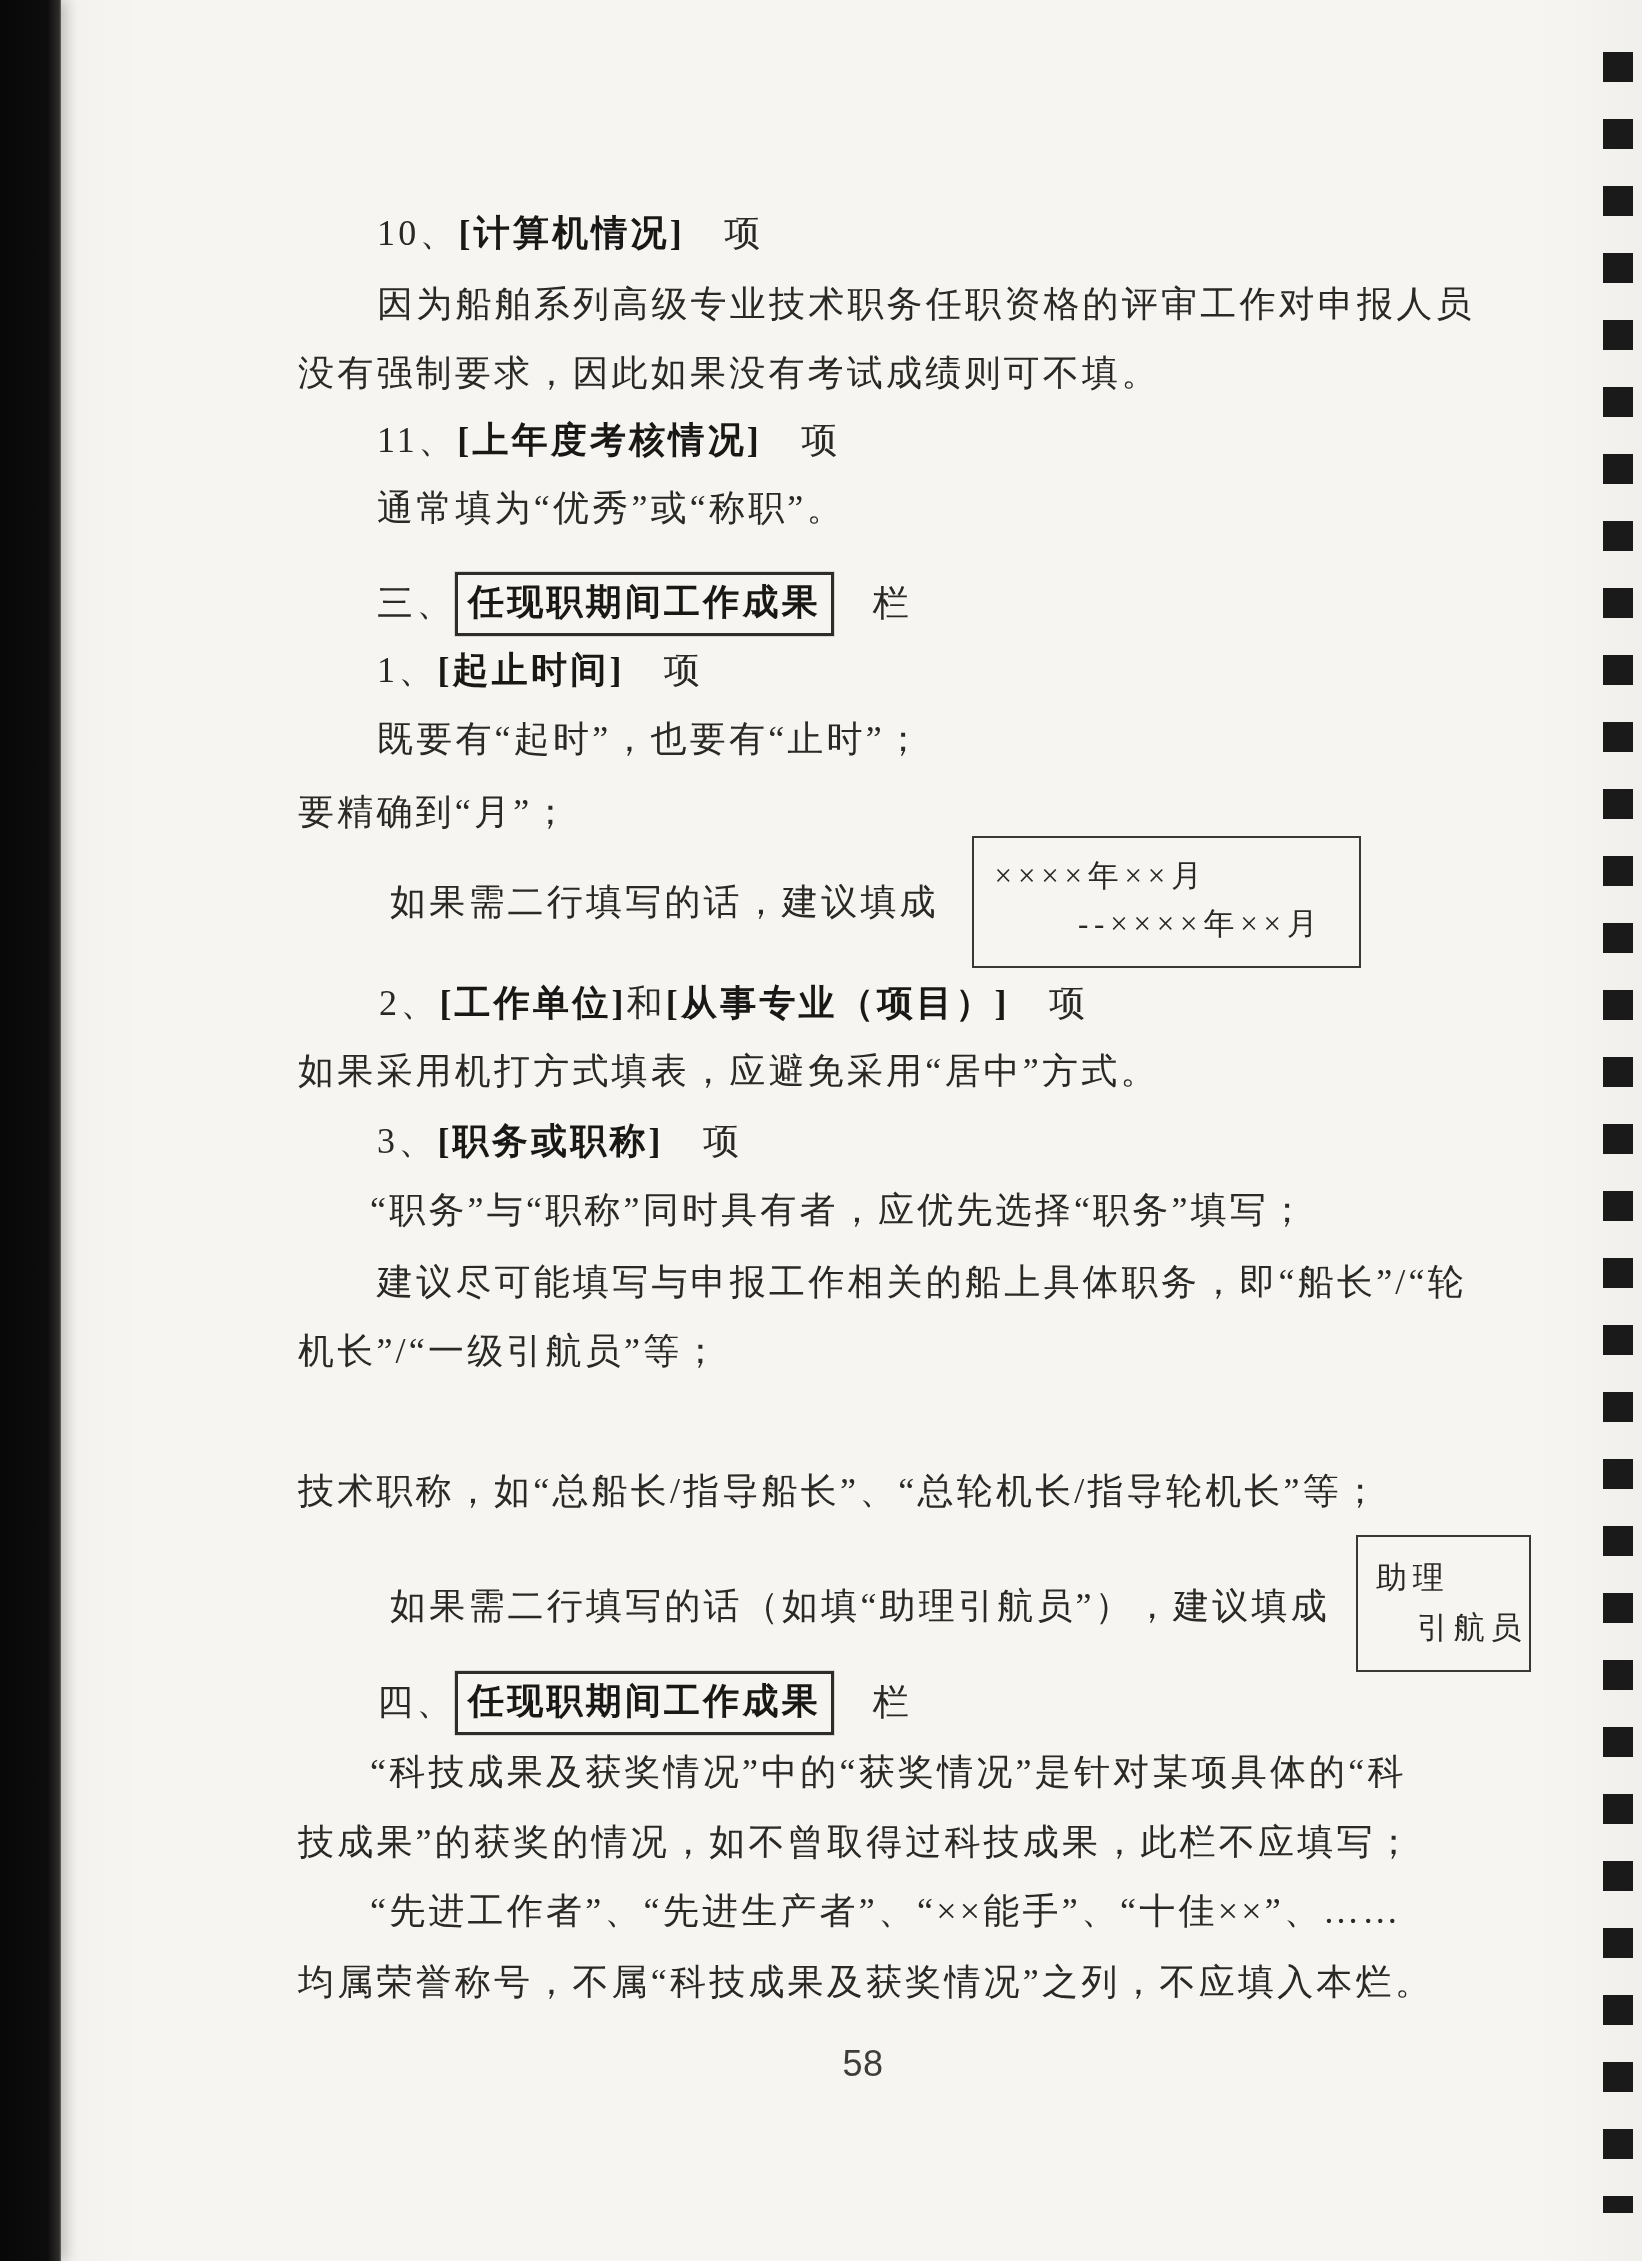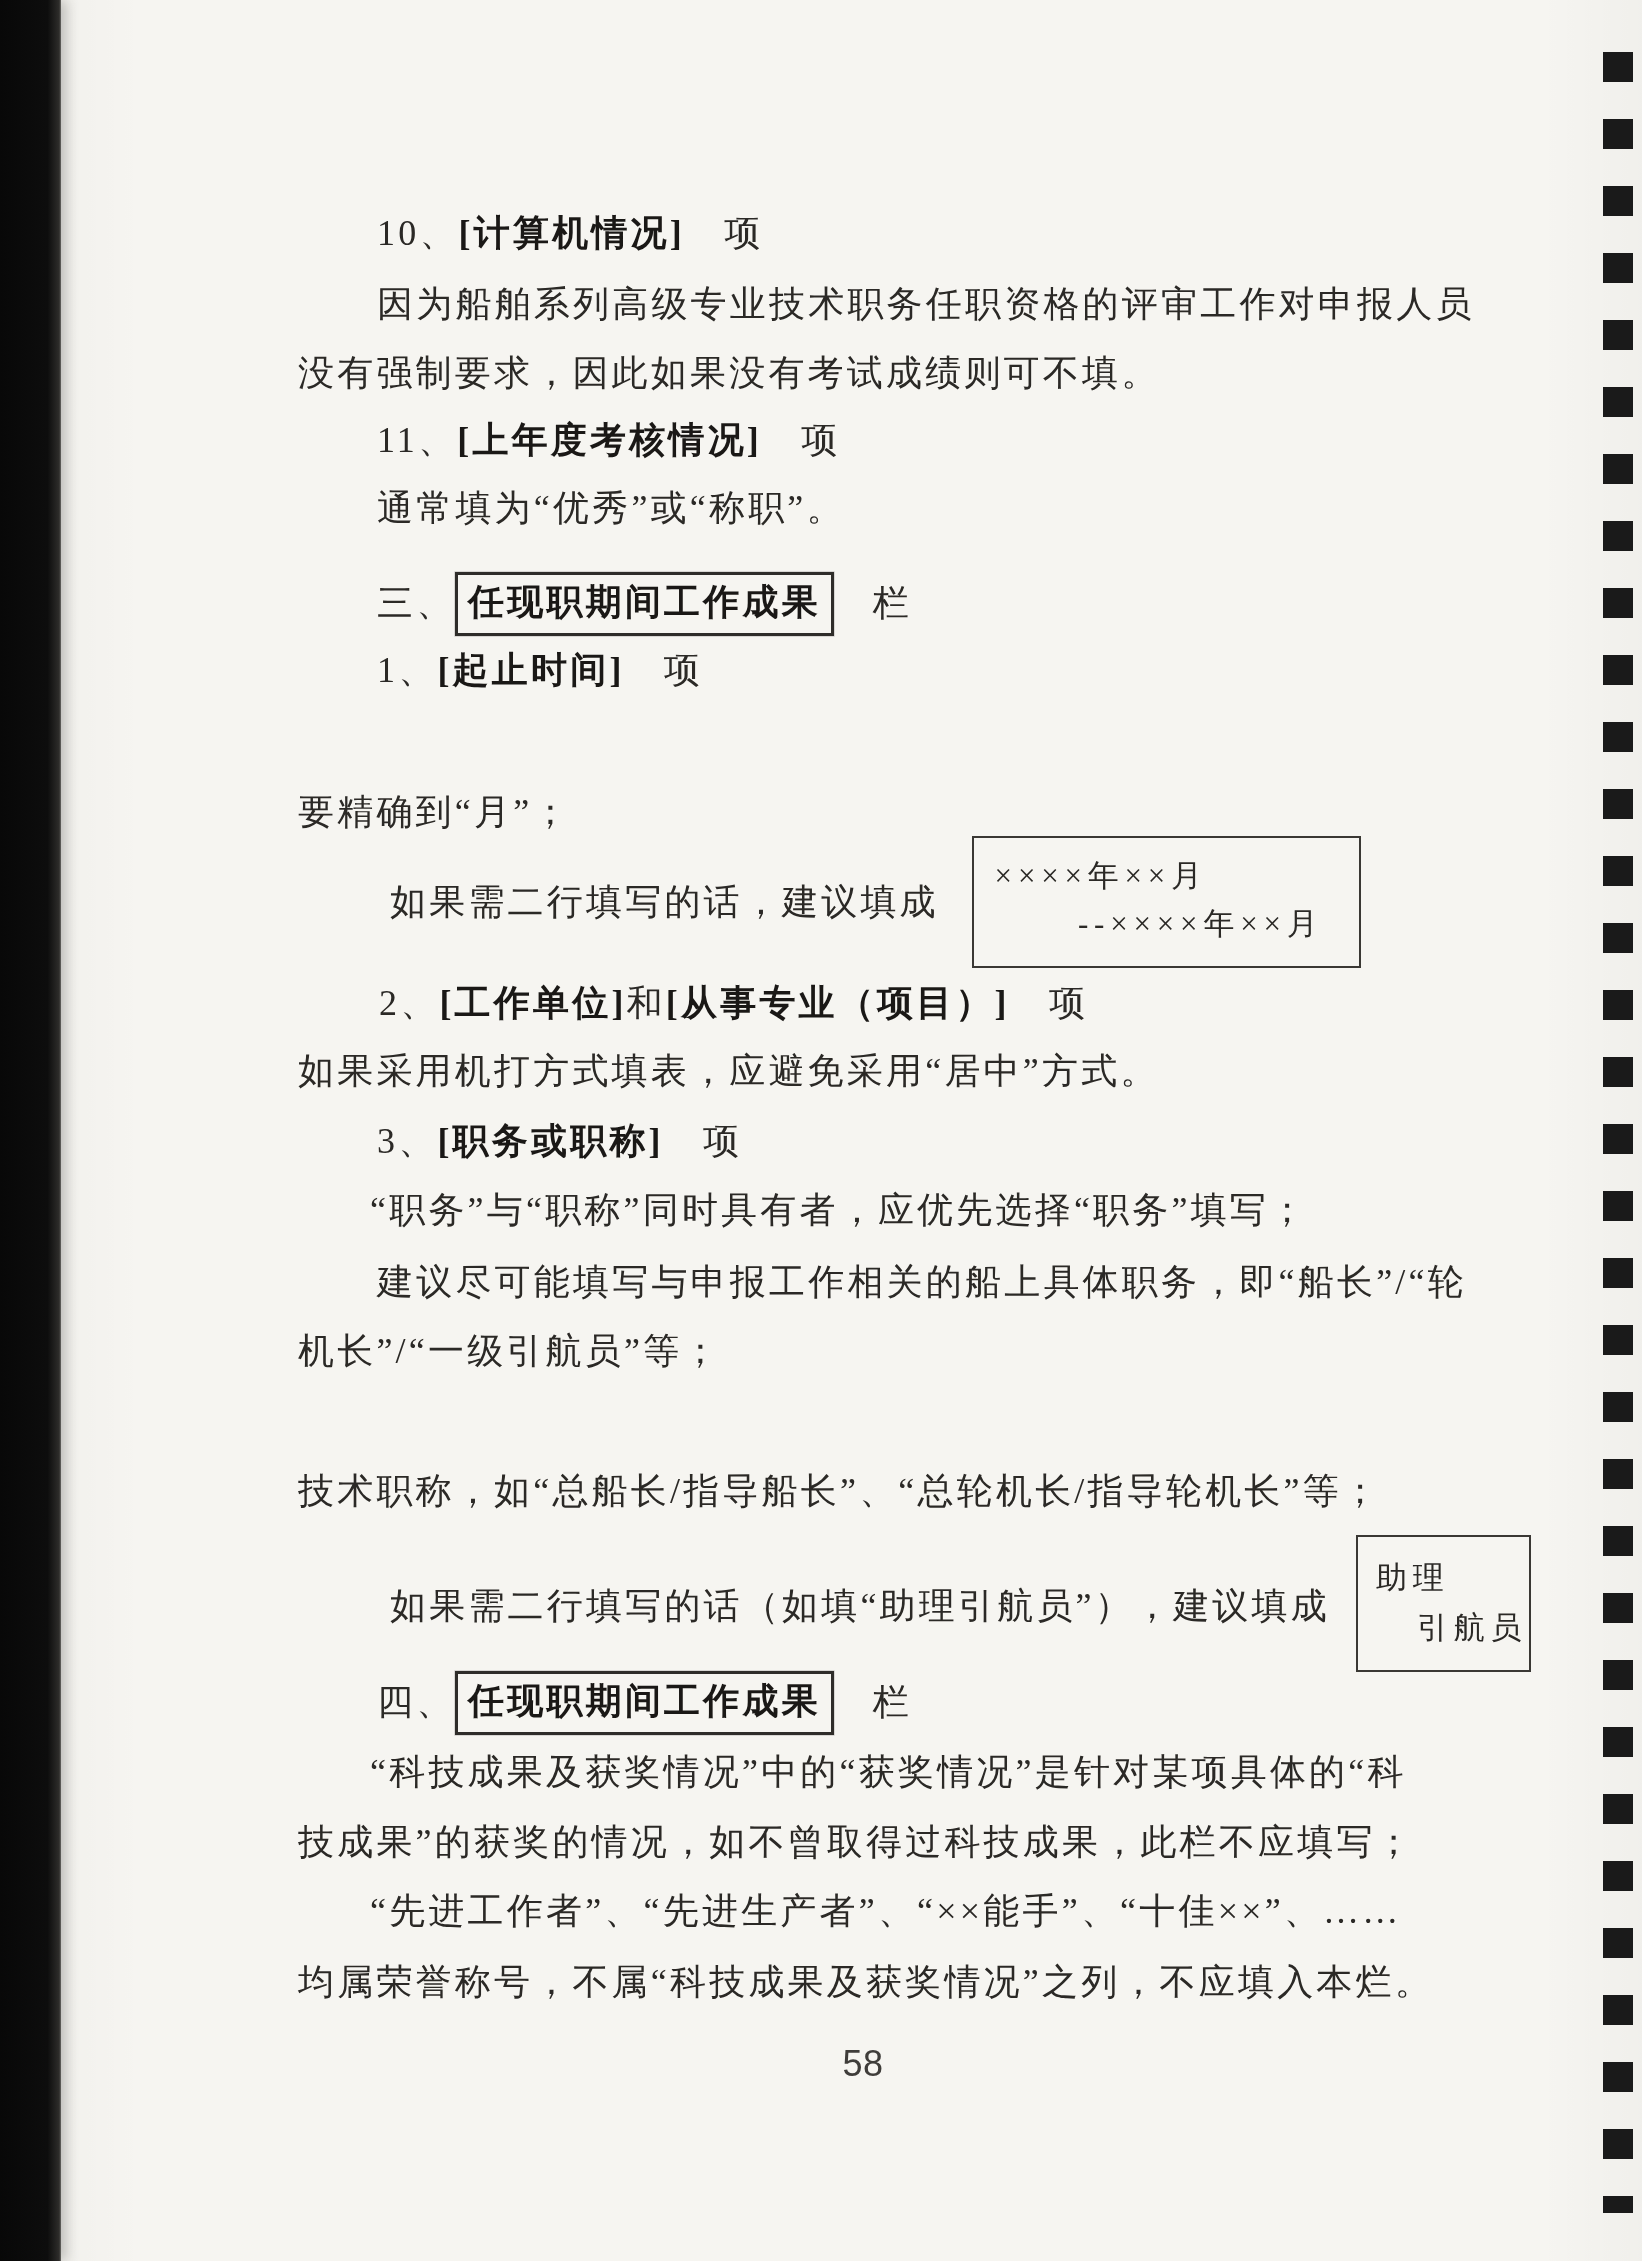--- a/index.html
+++ b/index.html
@@ -88,20 +88,21 @@
   <div class="line" style="left:377px;top:419px"><span>11、</span><span class="seg-bold">[上年度考核情况]</span><span>　项</span></div>
   <div class="line" style="left:377px;top:487px"><span>通常填为“优秀”或“称职”。</span></div>
 
   <div class="line line-flex" style="left:377px;top:572px">
       <span>三、</span>
       <span class="seg-boxed">任现职期间工作成果</span>
       <span>　栏</span>
     </div>
 
   <div class="line" style="left:377px;top:649px"><span>1、</span><span class="seg-bold">[起止时间]</span><span>　项</span></div>
+  <div class="line" style="left:377px;top:718px"><span>既要有“起时”，也要有“止时”；</span></div>
   <div class="line" style="left:298px;top:791px"><span>要精确到“月”；</span></div>
   <div class="line" style="left:390px;top:881px"><span>如果需二行填写的话，建议填成</span></div>
 
   <div class="inset-box date-box">
     <div class="ib-line ib-line1">××××年××月</div>
     <div class="ib-line ib-line2">--××××年××月</div>
   </div>
 
   <div class="line" style="left:379px;top:982px"><span>2、</span><span class="seg-bold">[工作单位]</span><span>和</span><span class="seg-bold">[从事专业（项目）]</span><span>　项</span></div>
   <div class="line" style="left:298px;top:1050px"><span>如果采用机打方式填表，应避免采用“居中”方式。</span></div>

